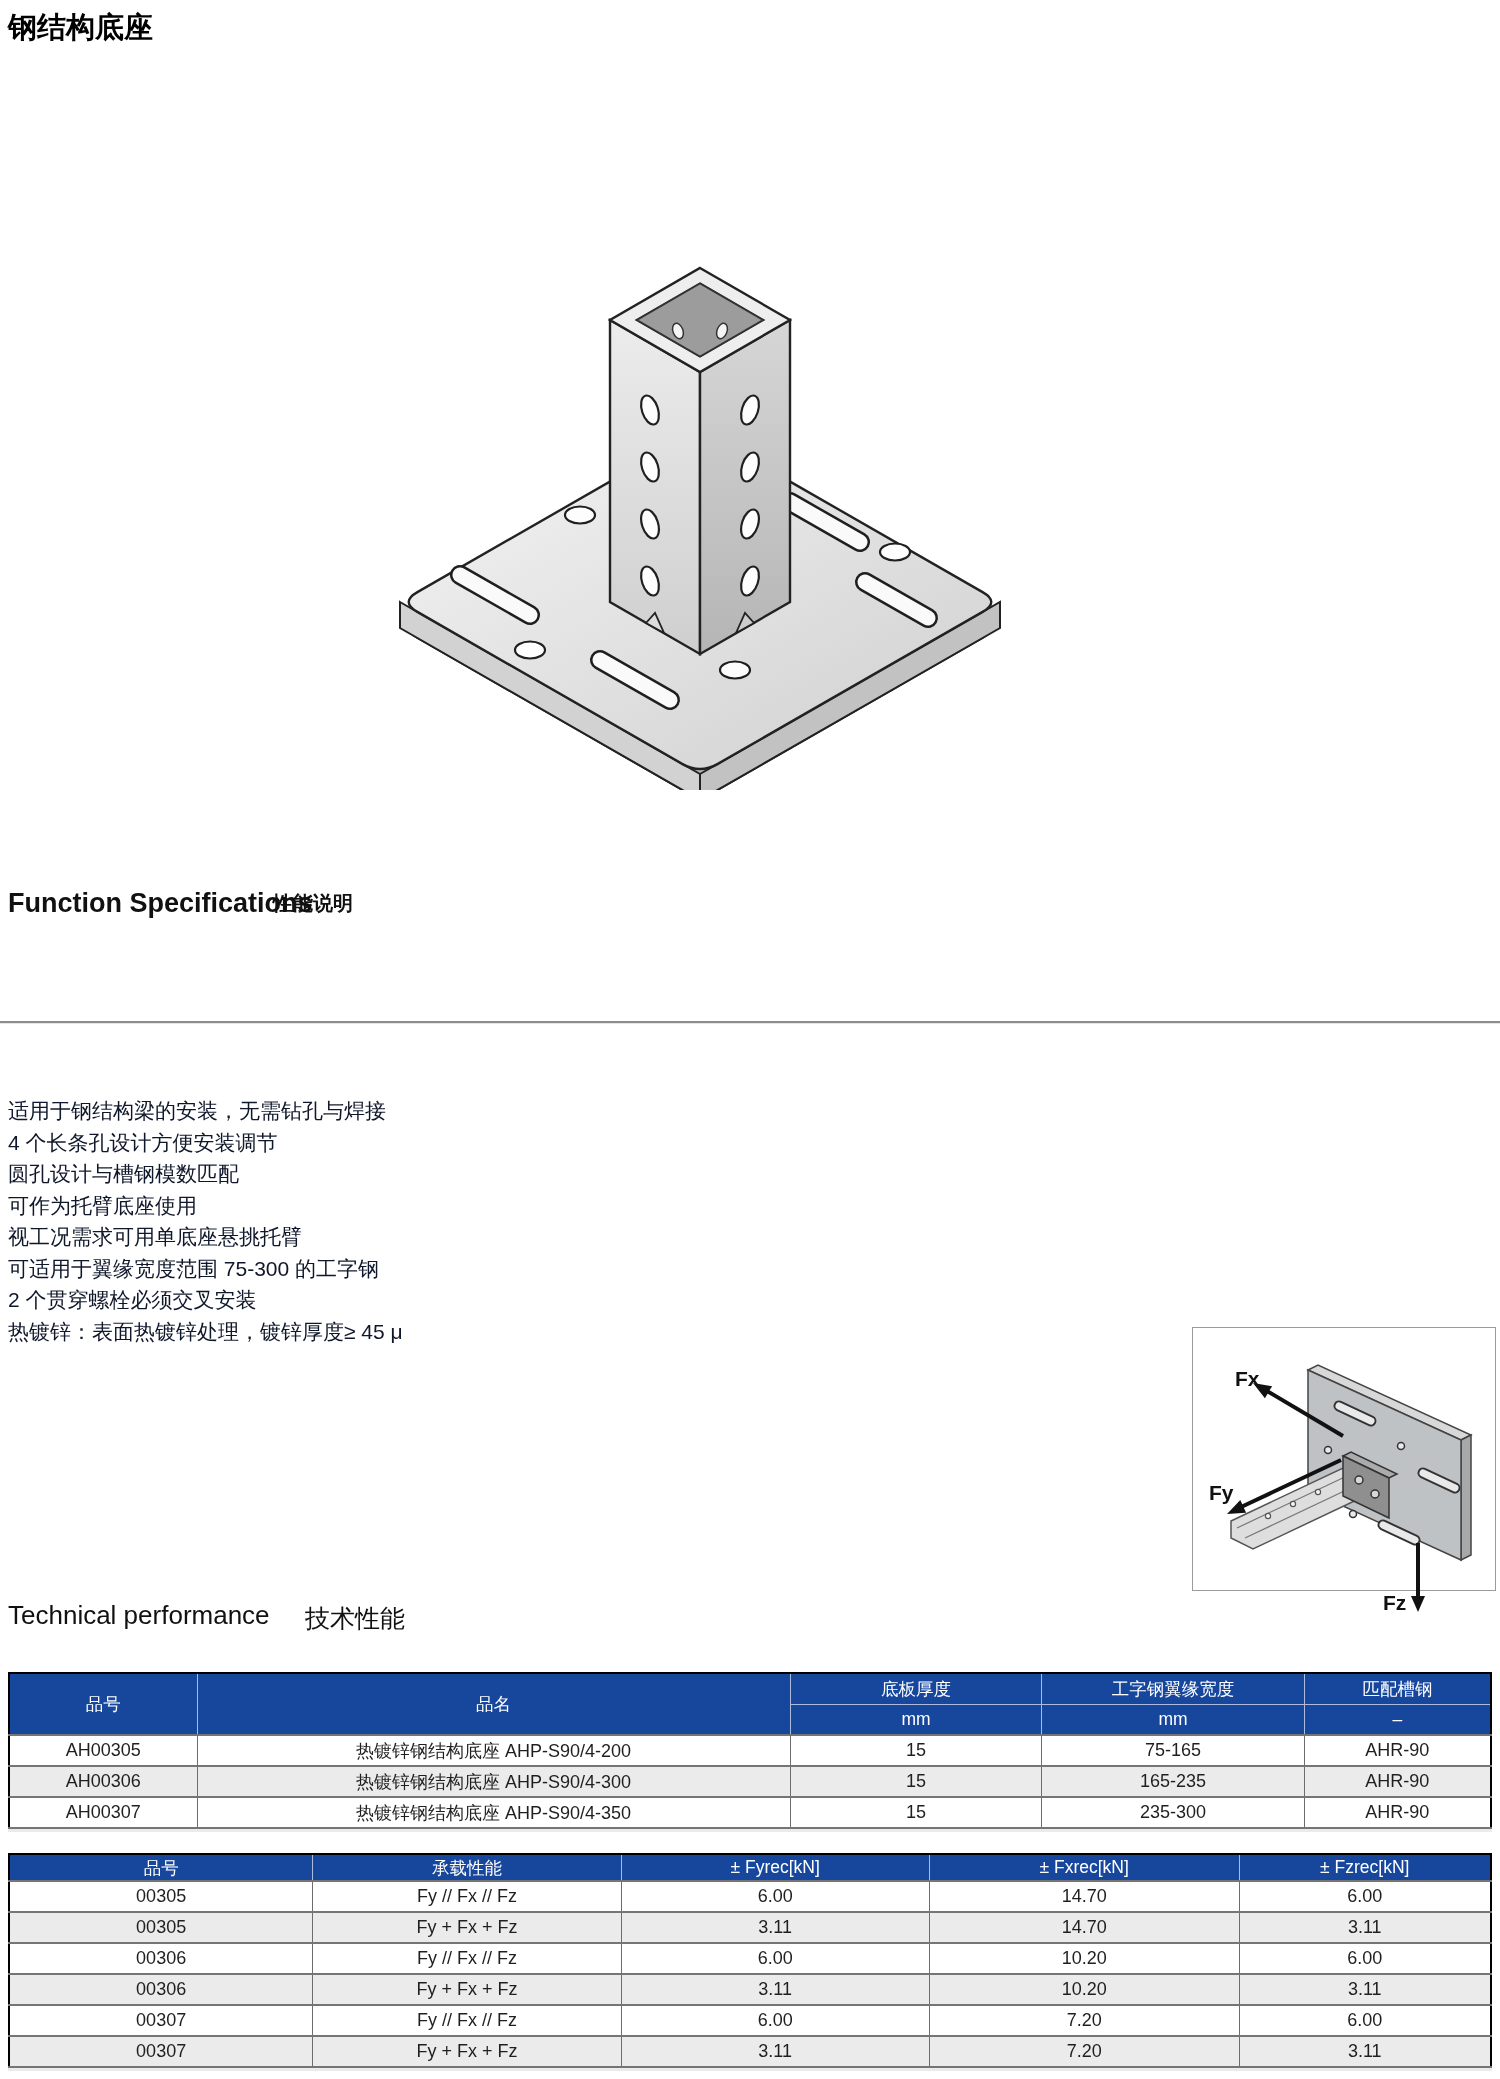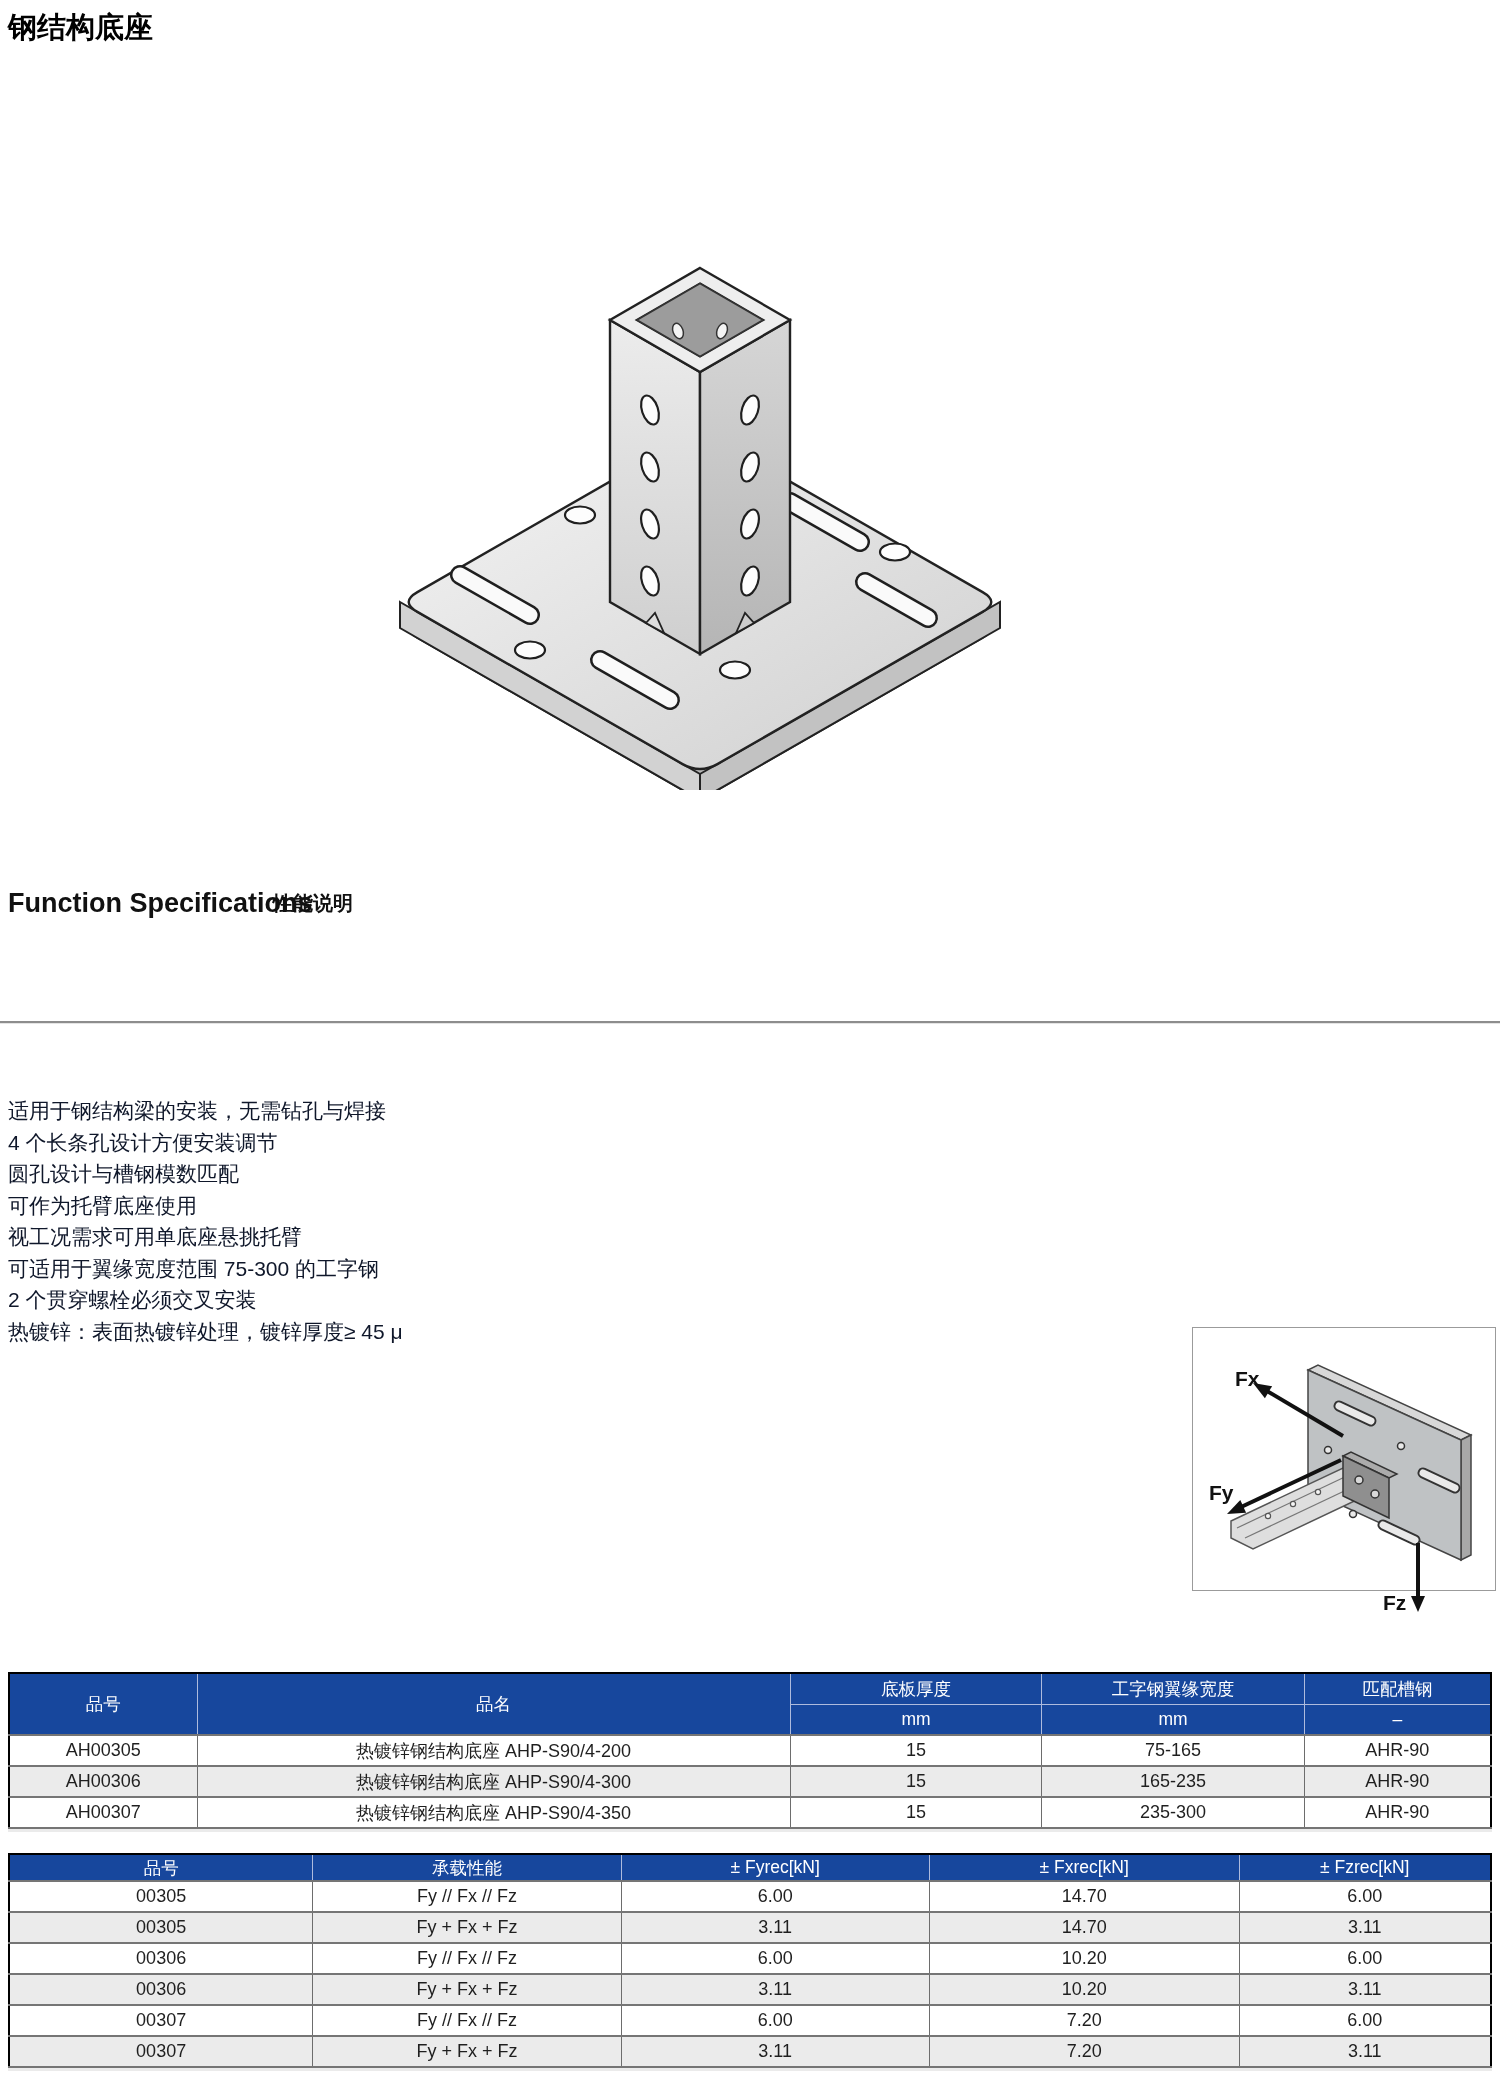--- a/index.html
+++ b/index.html
@@ -183,20 +183,24 @@
         <polygon points="225,284 218,268 232,268" stroke="none"></polygon>
       </g>
       <g font-family="Liberation Sans, DejaVu Sans, sans-serif" font-size="21" font-weight="bold" fill="#111">
         <text x="42" y="58">Fx</text>
         <text x="16" y="172">Fy</text>
         <text x="190" y="282">Fz</text>
       </g>
     </svg>
   </div>
 
+  <div class="tech-head">
+    <span class="en">Technical performance</span>
+    <span class="zh">技术性能</span>
+  </div>
 
   <table class="tbl tbl1">
     <colgroup>
       <col style="width:12.7%">
         <col style="width:40.0%">
         <col style="width:17.0%">
         <col style="width:17.7%">
         <col style="width:12.6%">
     </colgroup>
     <thead>

